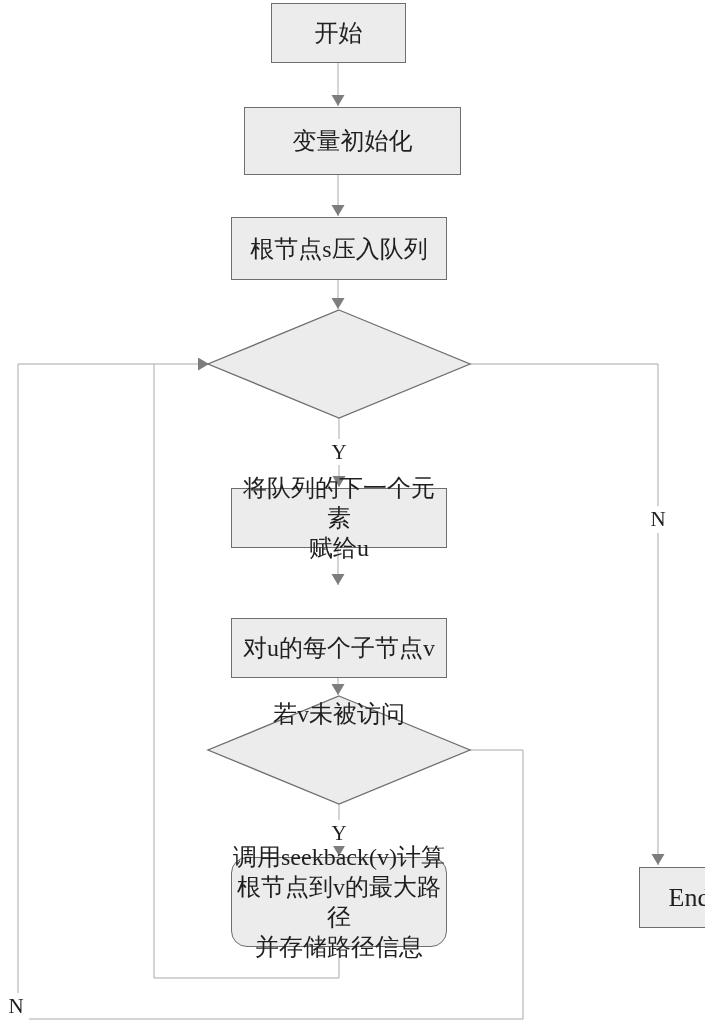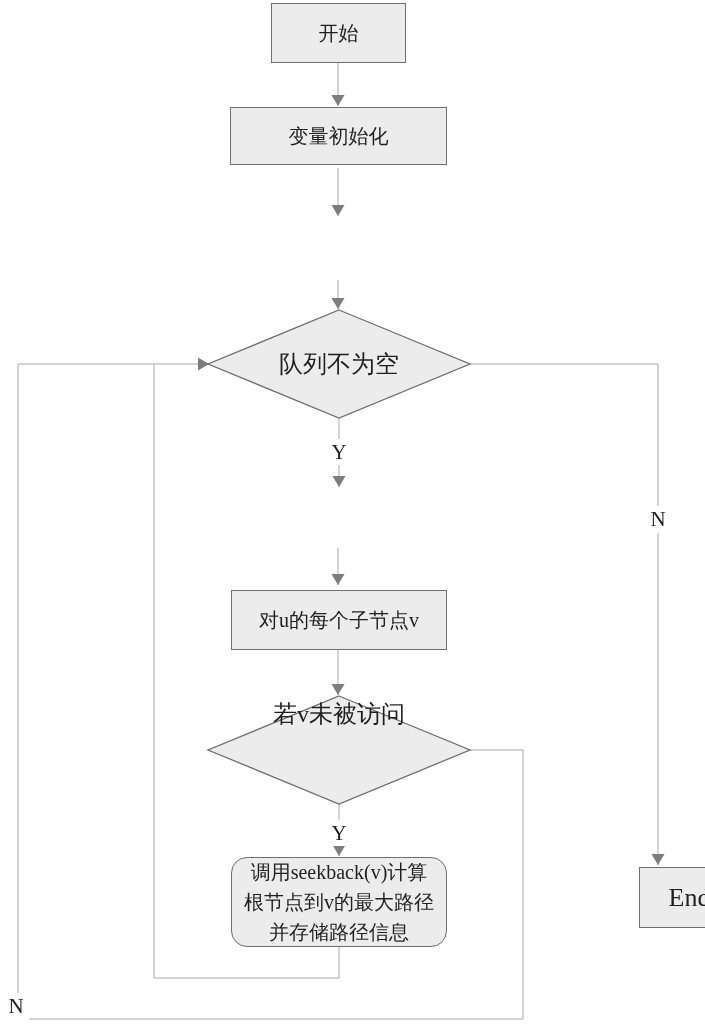--- a/index.html
+++ b/index.html
@@ -23,21 +23,21 @@
   .line{stroke:var(--line);stroke-width:1;fill:none;}
   .diamond{fill:var(--node-fill);stroke:var(--node-border);stroke-width:1.3;}
   .arrowhead{fill:var(--arrow);}
   .node{
     position:absolute;z-index:2;
     box-sizing:border-box;
     background:var(--node-fill);
     border:1.5px solid var(--node-border);
     display:flex;align-items:center;justify-content:center;
     text-align:center;
-    font-size:20px;line-height:30px;
+    font-size:24px;line-height:30px;
     white-space:pre-line;
   }
   .diamond-label{
     position:absolute;z-index:2;
     display:flex;align-items:center;justify-content:center;
     text-align:center;
     font-size:24px;line-height:30px;
     background:transparent;
   }
   .end-node{font-size:26px;}
@@ -81,33 +81,35 @@
     <path class="line" d="M18 364 H209" marker-end="url(#arrow)"></path>
 
     <path class="line" d="M470 364 H658 V865" marker-end="url(#arrow)"></path>
 
     <polygon class="diamond" points="339,310 470,364 339,418 208,364"></polygon>
     <polygon class="diamond" points="339,696 470,750 339,804 208,750"></polygon>
   </svg>
 
   <div class="node" style="left:271px;top:3px;width:135px;height:60px;">开始</div>
 
-  <div class="node" style="left:230px;top:107px;width:217px;height:58px;">变量初始化</div>
+  <div class="node" style="left:244px;top:107px;width:217px;height:68px;">变量初始化</div>
 
+  <div class="node" style="left:231px;top:217px;width:216px;height:63px;">根节点s压入队列</div>
 
+  <div class="node" style="left:231px;top:488px;width:216px;height:60px;">将队列的下一个元素
+赋给u</div>
 
-  <div class="node" style="left:231px;top:590px;width:216px;height:60px;">对u的每个子节点v</div>
+  <div class="node" style="left:231px;top:618px;width:216px;height:60px;">对u的每个子节点v</div>
 
   <div class="node" style="left:231px;top:857px;width:216px;height:90px;border-radius:16px;">调用seekback(v)计算
 根节点到v的最大路径
 并存储路径信息</div>
 
   <div class="node end-node" style="left:639px;top:867px;width:101px;height:61px;">End</div>
 
-  <div class="diamond-label" style="left:208px;top:310px;width:262px;height:108px;">队列不为空</div>
 
   <div class="diamond-label" style="left:208px;top:660px;width:262px;height:108px;">若v未被访问</div>
 
   <div class="edge-label" style="left:327px;top:439px;width:24px;height:26px;">Y</div>
 
   <div class="edge-label" style="left:645px;top:506px;width:26px;height:27px;">N</div>
 
   <div class="edge-label" style="left:327px;top:820px;width:24px;height:26px;">Y</div>
 
   <div class="edge-label" style="left:3px;top:993px;width:26px;height:27px;">N</div>

